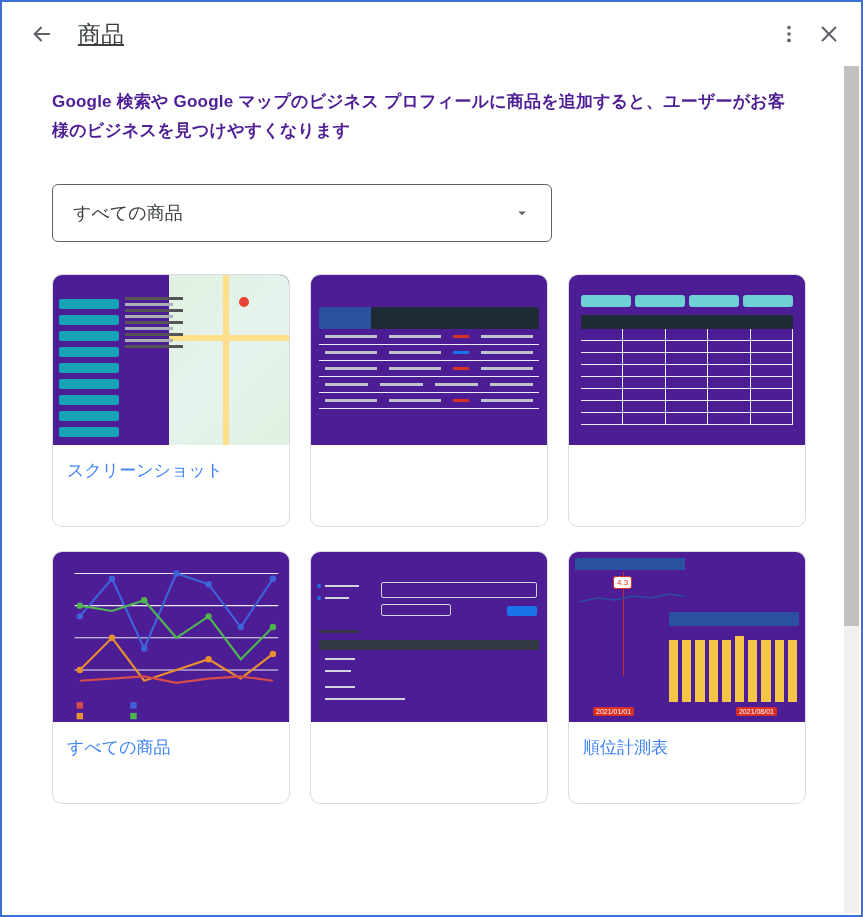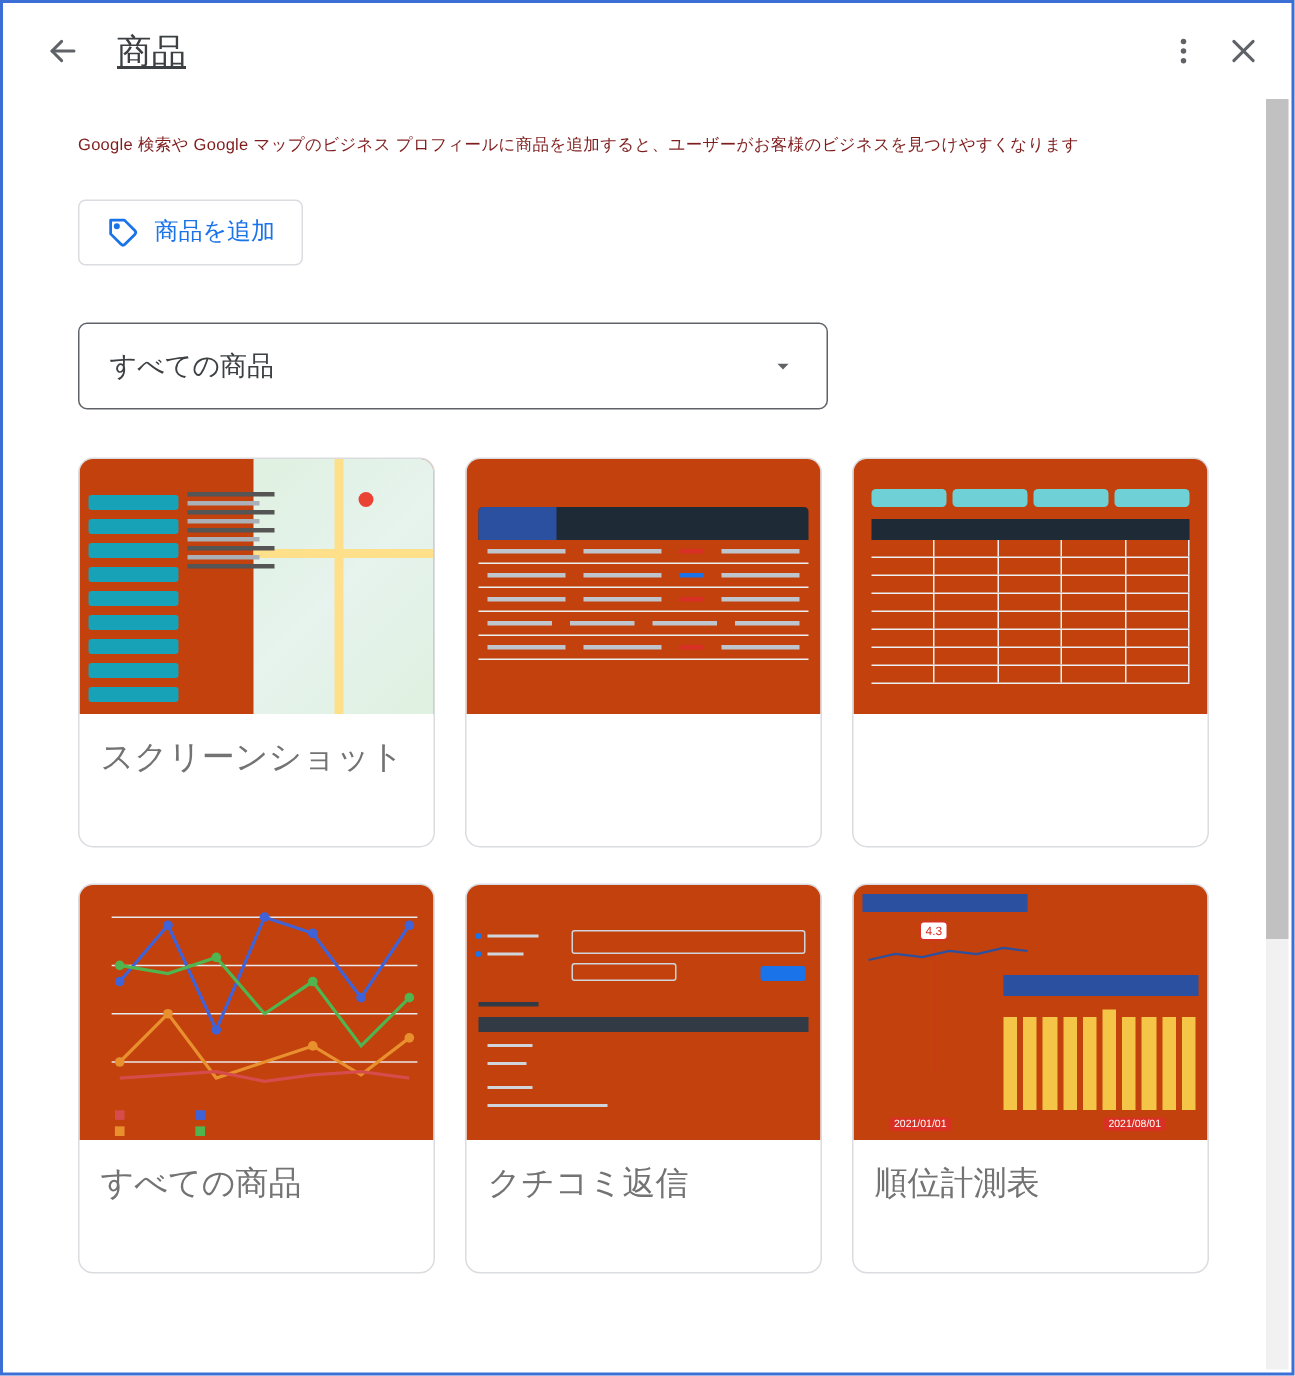--- a/index.html
+++ b/index.html
@@ -55,24 +55,25 @@
   .scroll-area {
     position: absolute;
     left: 2px; right: 17px; top: 64px; bottom: 2px;
     overflow: hidden;
   }
 
   .content {
     padding: 22px 48px 0 48px;
   }
   .intro {
-    font-size: 11px;
+    font-size: 17px;
     line-height: 1.7;
-    color: #7f1d1d;
+    color: #4c1d95;
     letter-spacing: 0.2px;
+    font-weight: bold;
   }
 
   .add-btn {
     margin-top: 26px;
     display: inline-flex;
     align-items: center;
     gap: 10px;
     border: 1px solid #dadce0;
     background: #fff;
     color: #1a73e8;
@@ -107,28 +108,28 @@
     border: 1px solid #dadce0;
     border-radius: 10px;
     overflow: hidden;
     background: #fff;
     cursor: pointer;
     display: flex;
     flex-direction: column;
   }
   .card .thumb {
     height: 170px;
-    background: #c2410c;
+    background: #4c1d95;
     position: relative;
     overflow: hidden;
   }
   .card .card-title {
     padding: 14px 14px 44px 14px;
-    font-size: 22px;
-    color: #737373;
+    font-size: 17px;
+    color: #3b82f6;
   }
 
   
 
   
   .t1-pills { position:absolute; left:6px; top:24px; }
   .t1-pills span { display:block; width:60px; height:10px; background:#17a2b8; margin-bottom:6px; border-radius:2px; }
   .t1-map { position:absolute; right:0; top:0; bottom:0; width:120px; background:linear-gradient(135deg,#dff1e0 0%,#e6f3ee 50%,#dff1e0 100%); }
   .t1-map::after, .t1-map::before { content:""; position:absolute; background:#ffe08a; }
   .t1-map::before { left:0; top:60px; width:100%; height:6px; }
@@ -200,27 +201,20 @@
         <line x1="19" y1="5" x2="5" y2="19"></line>
       </svg>
   </button>
 </div>
 
 <div class="scroll-area">
   <div class="content">
 
     <p class="intro">Google 検索や Google マップのビジネス プロフィールに商品を追加すると、ユーザーがお客様のビジネスを見つけやすくなります</p>
 
-    <button class="add-btn">
-      <svg class="ic" viewBox="0 0 24 24" fill="none" stroke="#1a73e8" stroke-width="2" stroke-linejoin="round" stroke-linecap="round">
-        <path d="M20.6 13.4 13.4 20.6a2 2 0 0 1-2.8 0L3 13V3h10l7.6 7.6a2 2 0 0 1 0 2.8Z"></path>
-          <circle cx="7.5" cy="7.5" r="1.2" fill="#1a73e8"></circle>
-      </svg>
-      <span>商品を追加</span>
-    </button>
 
     <div class="dd">
       <span class="dd-label">すべての商品</span>
       <svg class="ic" viewBox="0 0 24 24" fill="currentColor">
           <path d="M7 10l5 5 5-5z"></path>
         </svg>
     </div>
 
     <div class="grid">
 
@@ -417,21 +411,20 @@
           <div class="t5-box" style="left:70px; top:30px; right:10px; height:16px;"></div>
           <div class="t5-box" style="left:70px; top:52px; width:70px; height:12px;"></div>
           <div class="t5-btn"></div>
           <div class="t5-line" style="left:8px; top:78px; width:40px; height:3px; background:#323a45;"></div>
           <div class="t5-dh" style="top:88px;"></div>
           <div class="t5-line" style="left:14px; top:106px; width:30px;"></div>
           <div class="t5-line" style="left:14px; top:118px; width:26px;"></div>
           <div class="t5-line" style="left:14px; top:134px; width:30px;"></div>
           <div class="t5-line" style="left:14px; top:146px; width:80px;"></div>
         </div>
-        <div class="card-title">クチコミ返信</div>
       </div>
 
       <div class="card">
         <div class="thumb">
           <div class="t6-hdr1"></div>
           <div class="t6-vline"></div>
           <div class="t6-pin">4.3</div>
           <svg style="position:absolute; left:8px; top:20px; width:110px; height:44px;" viewBox="0 0 110 44">
               <polyline fill="none" stroke="#2b50a0" stroke-width="1.5" points="2,30 20,26 38,28 56,24 74,26 92,22 108,24"></polyline>
             </svg>

